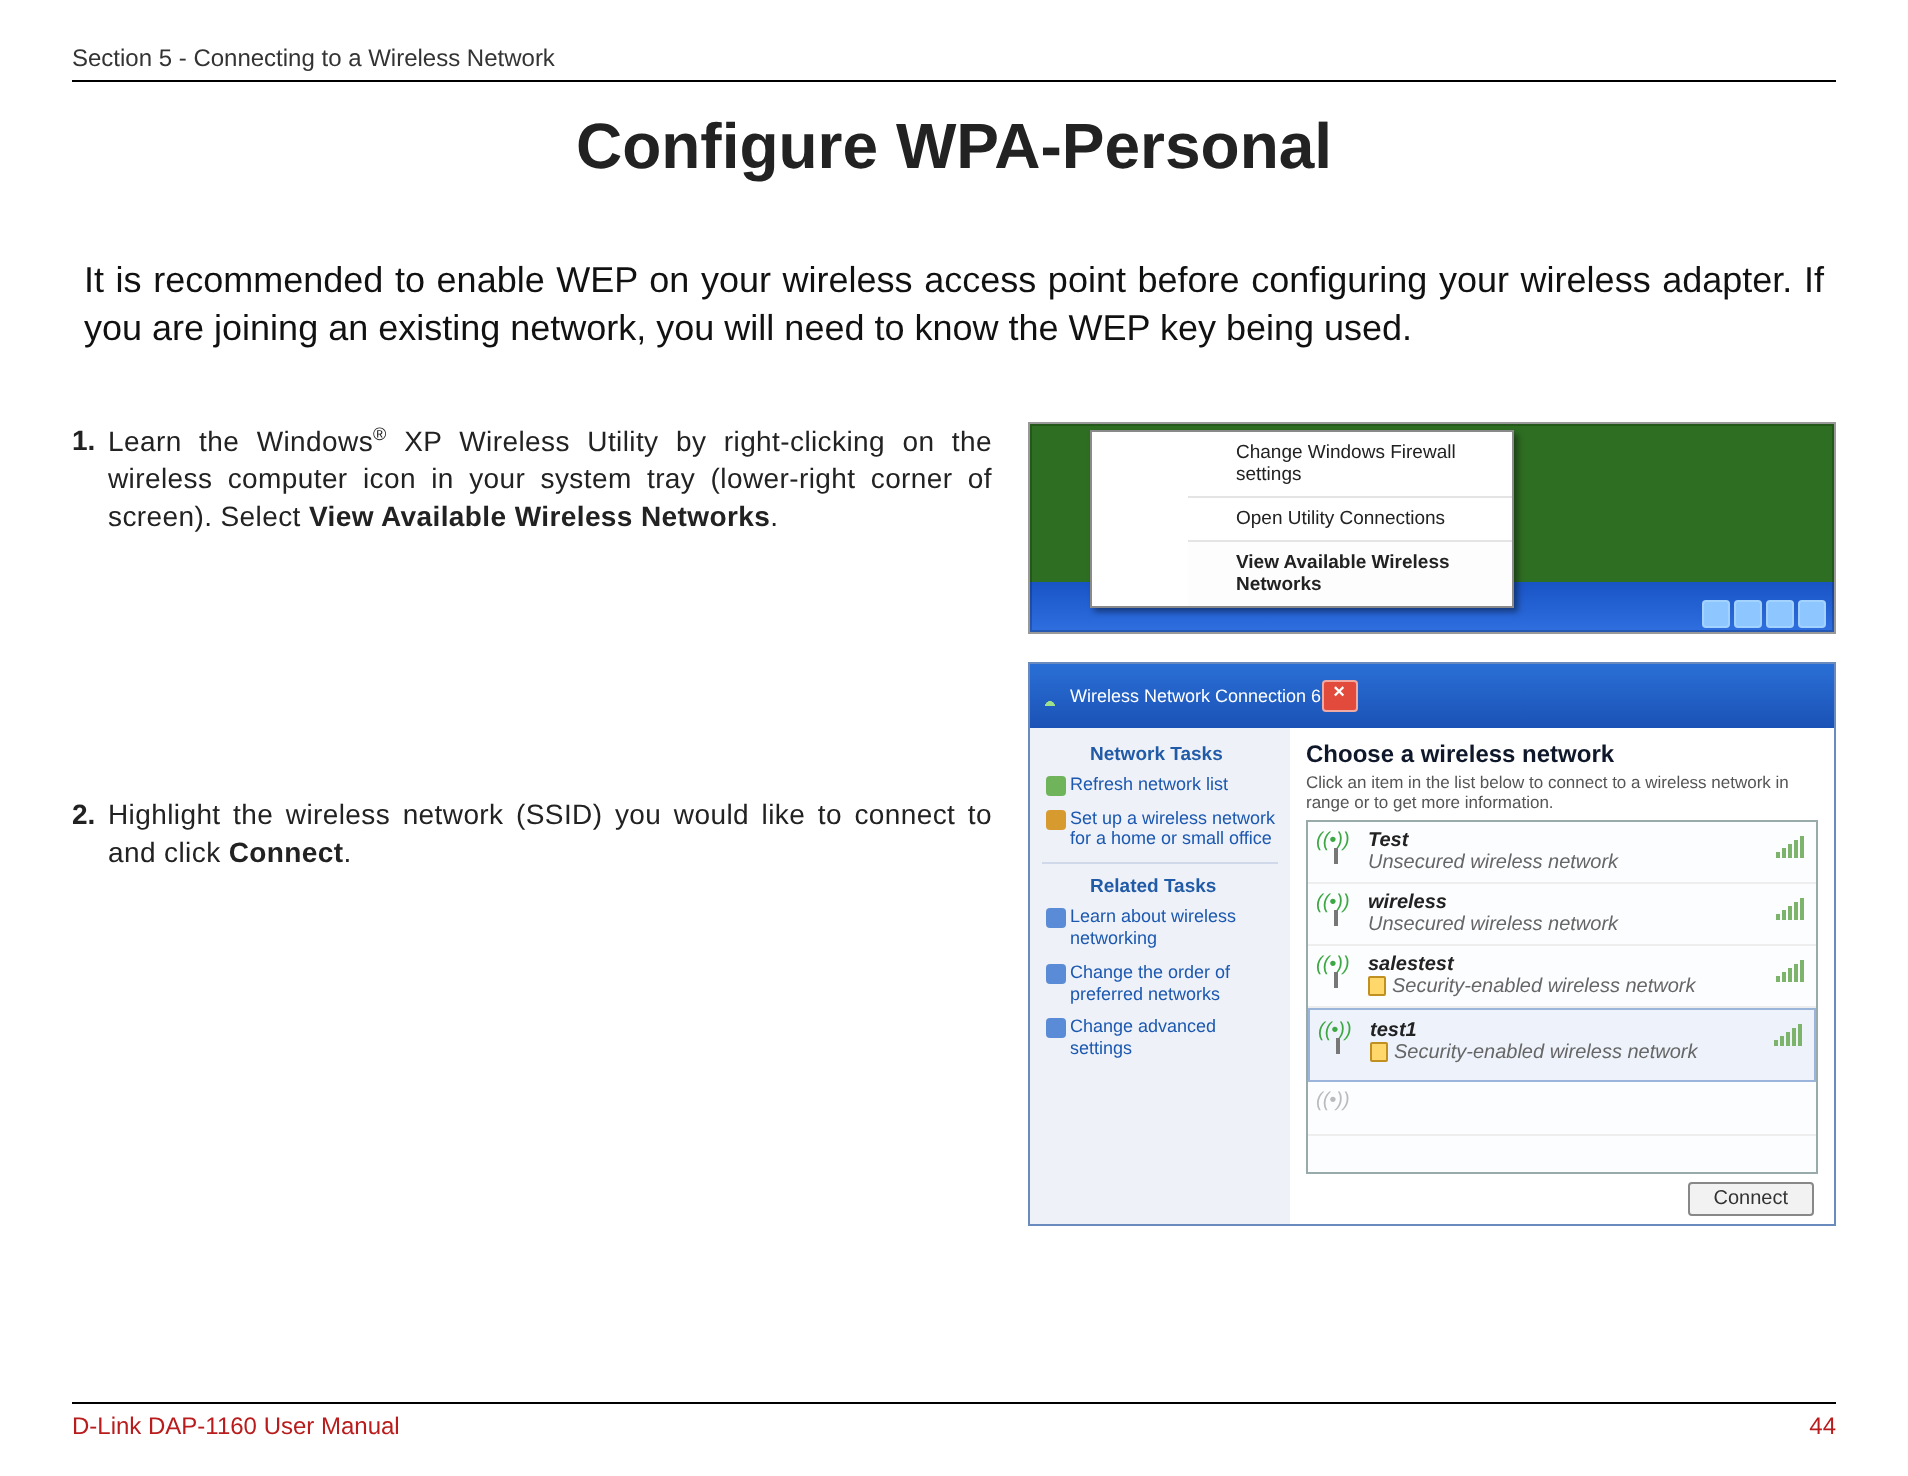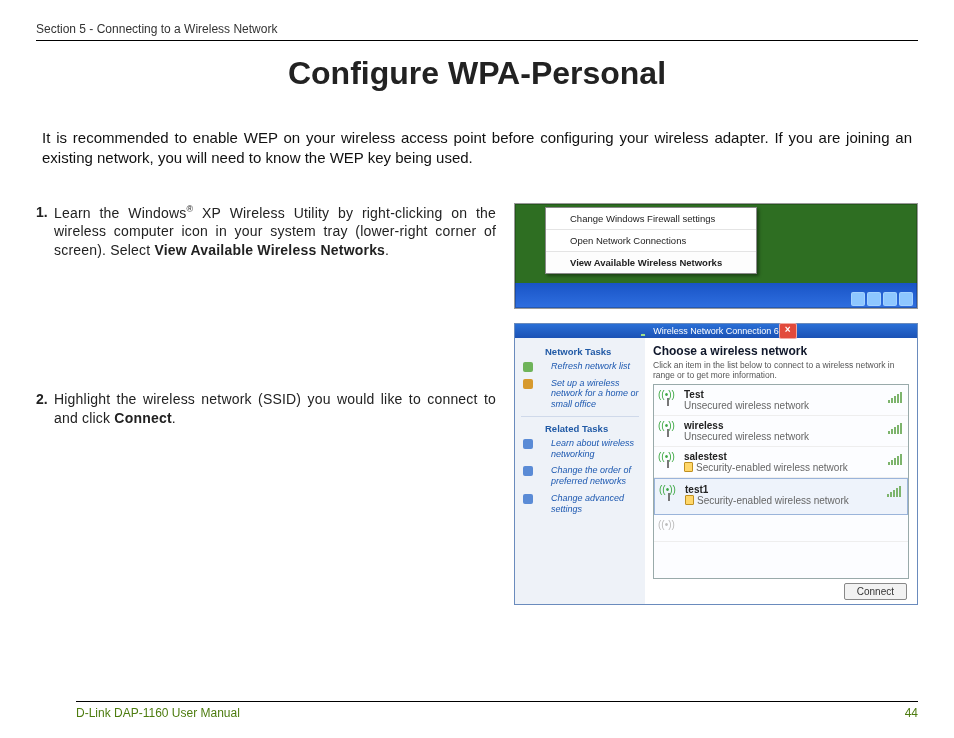--- a/index.html
+++ b/index.html
@@ -22,21 +22,21 @@
   .page-title {
     text-align: center;
     font-family: "Arial Narrow", Arial, sans-serif;
     font-stretch: condensed;
     font-weight: bold;
     font-size: 32px;
     margin: 14px 0 36px 0;
     letter-spacing: 0px;
   }
   .intro {
-    font-size: 15px;
+    font-size: 18px;
     line-height: 1.35;
     text-align: justify;
     margin: 0 6px 34px 6px;
     color:#111;
   }
   .steps-wrap {
     display: flex;
     gap: 18px;
   }
   .left-col {
@@ -77,20 +77,21 @@
     width: 210px;
     background: #fff;
     border: 1px solid #8a8a8a;
     font-size: 9.5px;
     color: #222;
     box-shadow: 2px 2px 3px #0006;
   }
   .ctxmenu div {
     padding: 5px 24px;
     border-top: 1px solid #e4e4e4;
+    margin-left: 48px;
   }
   .ctxmenu div:first-child { border-top: none; }
   .ctxmenu div.sel { font-weight: bold; background: #fdfdfd;}
   .tray {
     position:absolute; right:4px; bottom:2px;
     display:flex; gap:2px;
   }
   .tray span{
     width:12px;height:12px; background:#8ec7ff;
     border:1px solid #fff3; border-radius:2px;
@@ -98,26 +99,26 @@
   
   .shot2 {
     border: 1px solid #6a8bbd;
     height: 280px;
     background: #fff;
     display: flex;
     flex-direction: column;
     font-size: 9px;
   }
   .titlebar {
-    height: 14px;
+    height: 32px;
     background: linear-gradient(#2a6fd6, #1b52b5);
     color: #fff;
     display: flex;
     align-items: center;
-    justify-content: center;
+    justify-content: flex-start;
     padding: 0 2px 0 4px;
   }
   .titlebar .tleft{display:flex;align-items:center;gap:4px;}
   .wicon{width:12px;height:10px;background:
     radial-gradient(circle at 50% 100%, #9fe08a 20%, transparent 22%);
     position:relative;}
   .closebtn {
     width: 16px; height: 14px;
     background: #e24a3b;
     border: 1px solid #fff8;
@@ -132,43 +133,43 @@
     background: #eef2f8;
     padding: 4px 6px;
     box-sizing: border-box;
     color: #124a9e;
   }
   .sidehdr {
     font-weight: bold; font-size: 9.5px;
     margin: 4px 0 4px 0; color:#215aa6;padding-left:24px;
   }
   .sideitem {
-    display:flex; gap:18px;
+    display:flex; gap:2px;
     margin: 3px 0 6px 2px;
     line-height:1.2;
     color:#1c58b0;
-    font-style:italic;
   }
   .sideitem .ic{
     width:10px;height:10px;flex:0 0 10px;
     background:#6fb45a;border-radius:2px;margin-top:1px;
   }
   .sideitem.b .ic{background:#d79a2e;}
   .sideitem.c .ic{background:#5a8bd6;}
   .sidebar hr{border:none;border-top:1px solid #cfd9ea;margin:6px 0;}
   .mainpane {
     flex:1; padding: 6px 8px 4px 8px;
     display:flex; flex-direction:column;
   }
   .mp-title{font-size:12px;font-weight:bold;margin-bottom:2px;color:#0f172a;}
   .mp-sub{font-size:8.5px;color:#555;margin-bottom:4px;}
   .netlist{
     flex:1; border:1px solid #9aa;
     background:#fcfdff;
     overflow:hidden;
+    font-style:italic;
   }
   .netitem{
     display:flex; align-items:flex-start;
     gap:6px; padding:4px 6px;
     border-bottom:1px solid #eee;
     position:relative;
   }
   .netitem .ant{
     width:18px;height:20px;flex:0 0 18px;
     position:relative;
@@ -203,22 +204,22 @@
     font-size:10px;padding:2px 12px;
     border:1px solid #888;background:#f2f2f2;
     border-radius:2px;color:#333;
   }
   
   .footer {
     position: absolute;
     left:36px; right:36px; bottom:18px;
     border-top:1px solid #000;
     padding-top:4px;
-    font-size:12px;color:#4d7c0f;
-    display:flex;justify-content:space-between;margin-left:40px;
+    font-size:12px;color:#b91c1c;
+    display:flex;justify-content:space-between;
   }
 </style>
 </head>
 <body>
 
 <div class="header-line">Section 5 - Connecting to a Wireless Network</div>
 
 <div class="page-title">Configure WPA-Personal</div>
 
 <p class="intro">It is recommended to enable WEP on your wireless access point before configuring your wireless adapter. If you are joining an existing network, you will need to know the WEP key being used.</p>
@@ -237,21 +238,21 @@
         <span>Highlight the wireless network (SSID) you would like to connect to and click </span><b>Connect</b><span>.</span>
       </div>
     </div>
   </div>
 
   <div class="right-col">
 
     <div class="shot1">
       <div class="ctxmenu">
         <div>Change Windows Firewall settings</div>
-        <div>Open Network Connections</div>
+        <div>Open Utility Connections</div>
         <div class="sel">View Available Wireless Networks</div>
       </div>
       <div class="tray">
         <span></span>
         <span></span>
         <span></span>
         <span></span>
       </div>
     </div>
 

